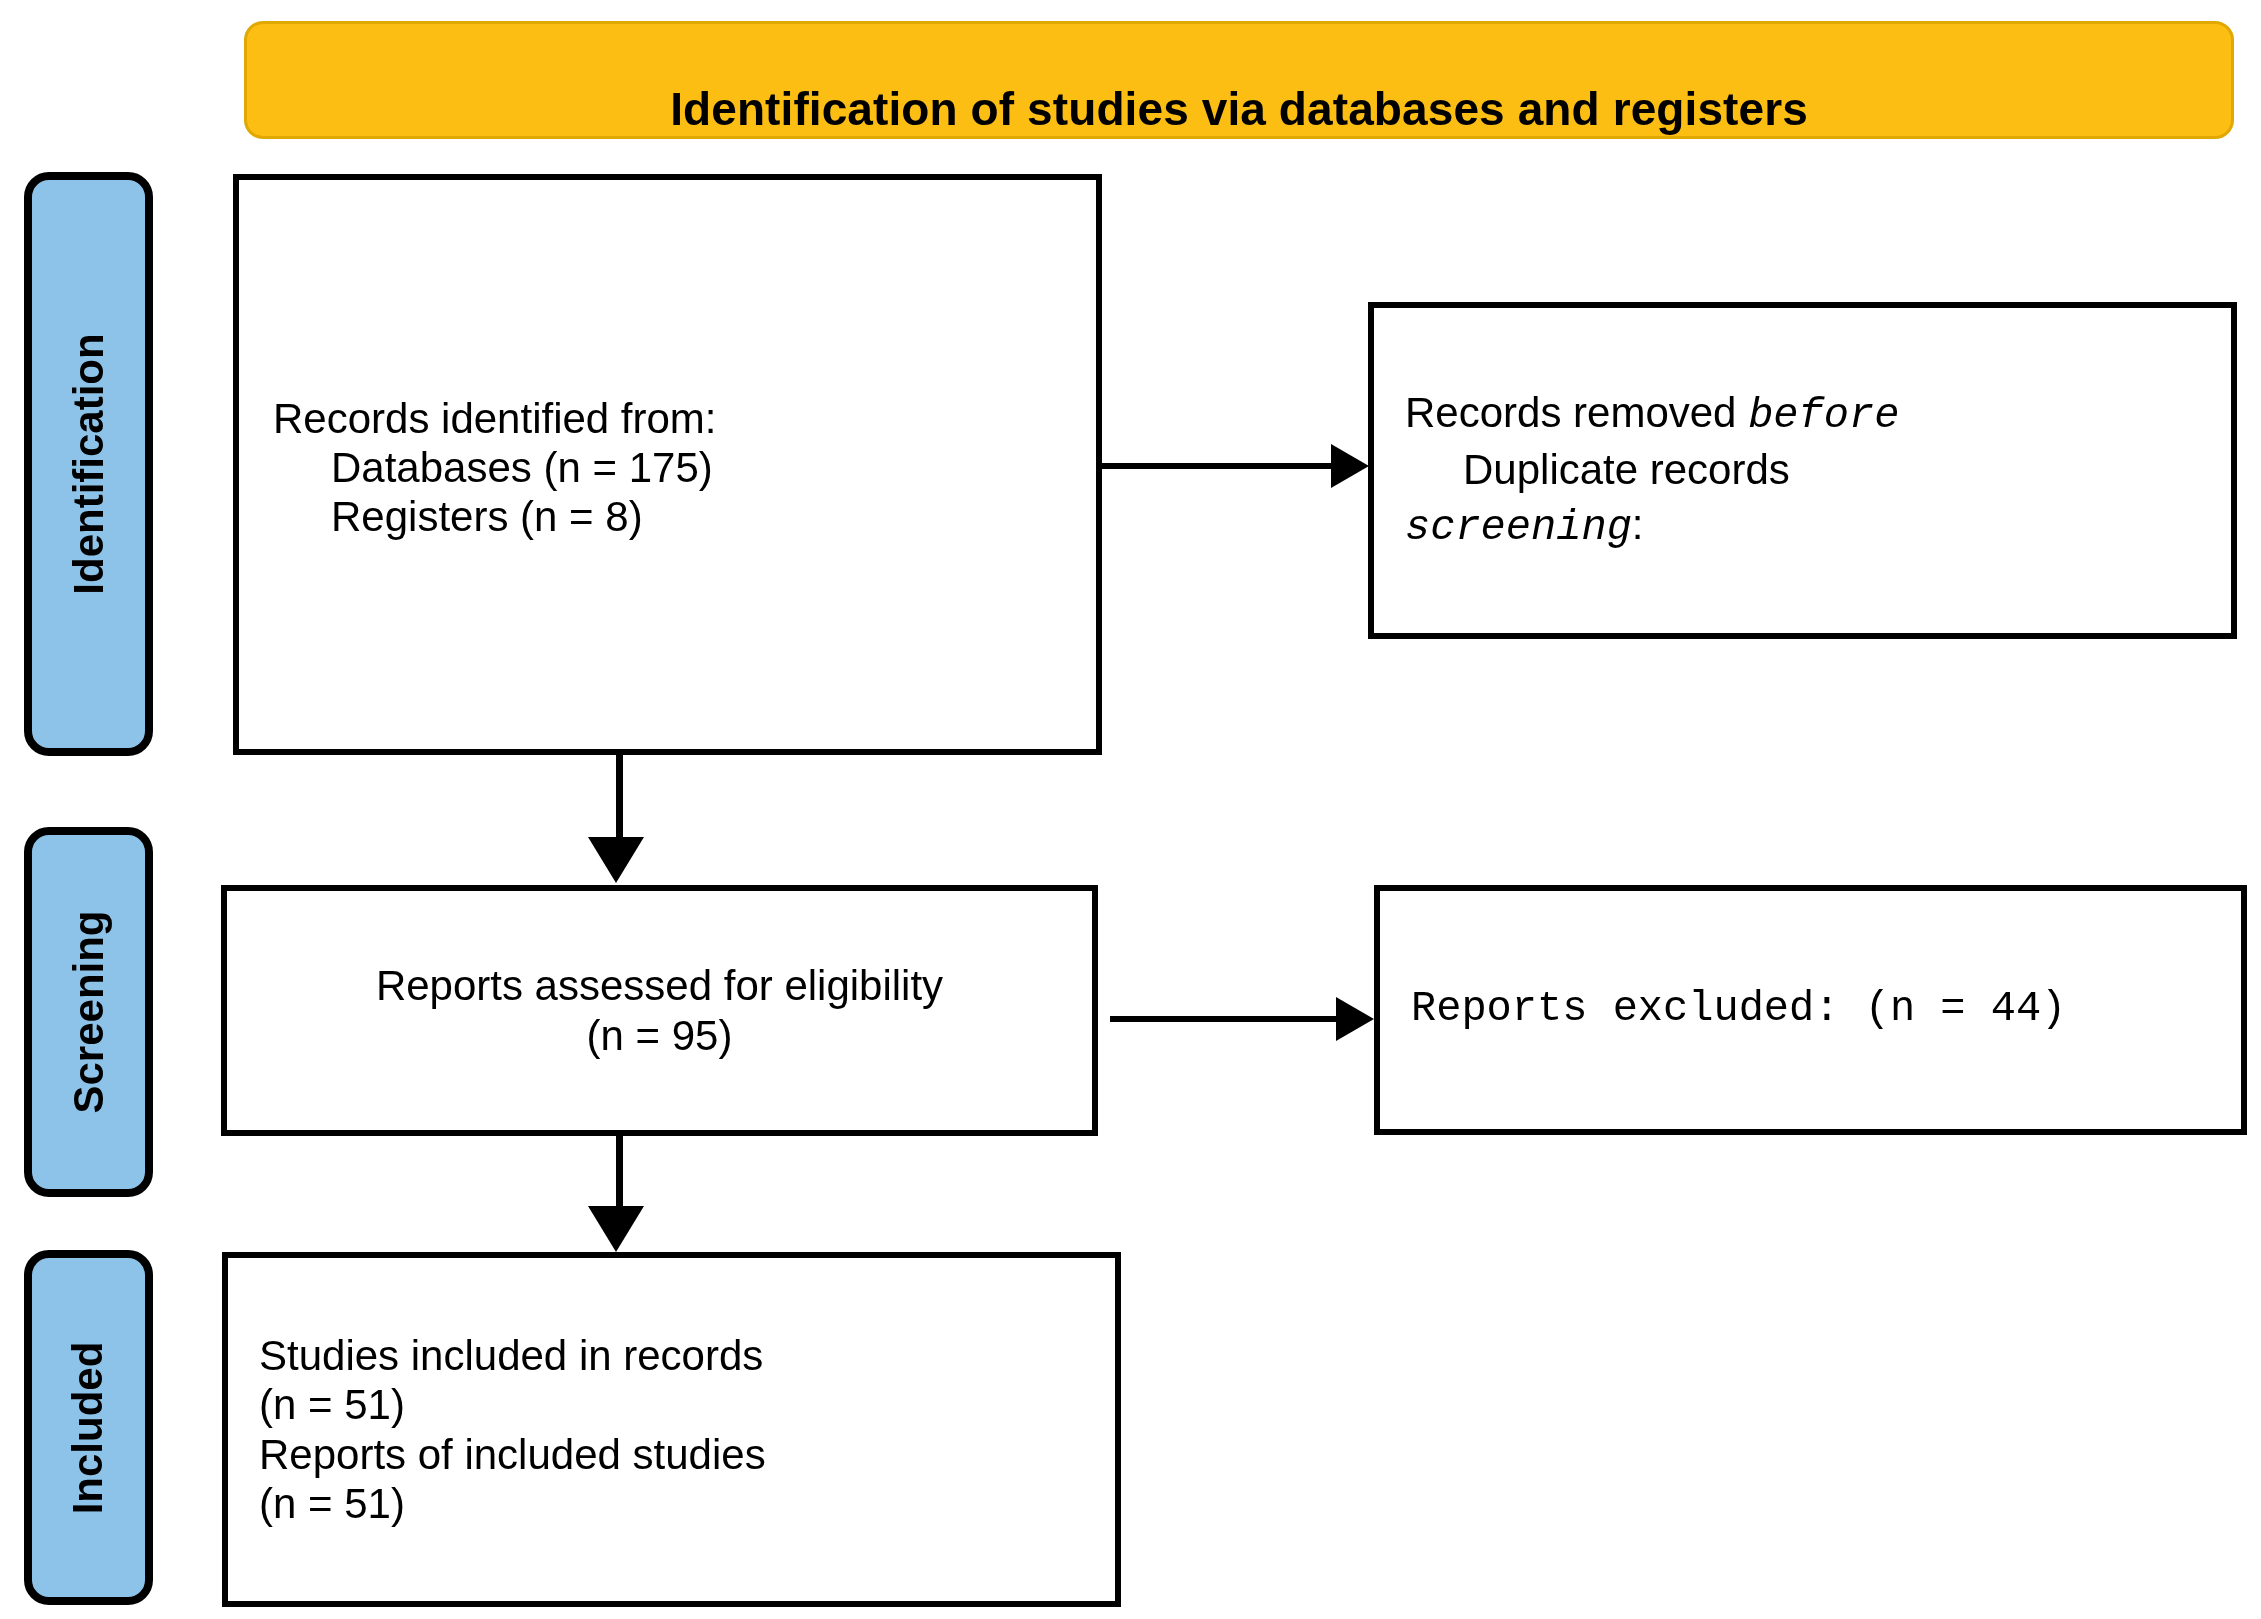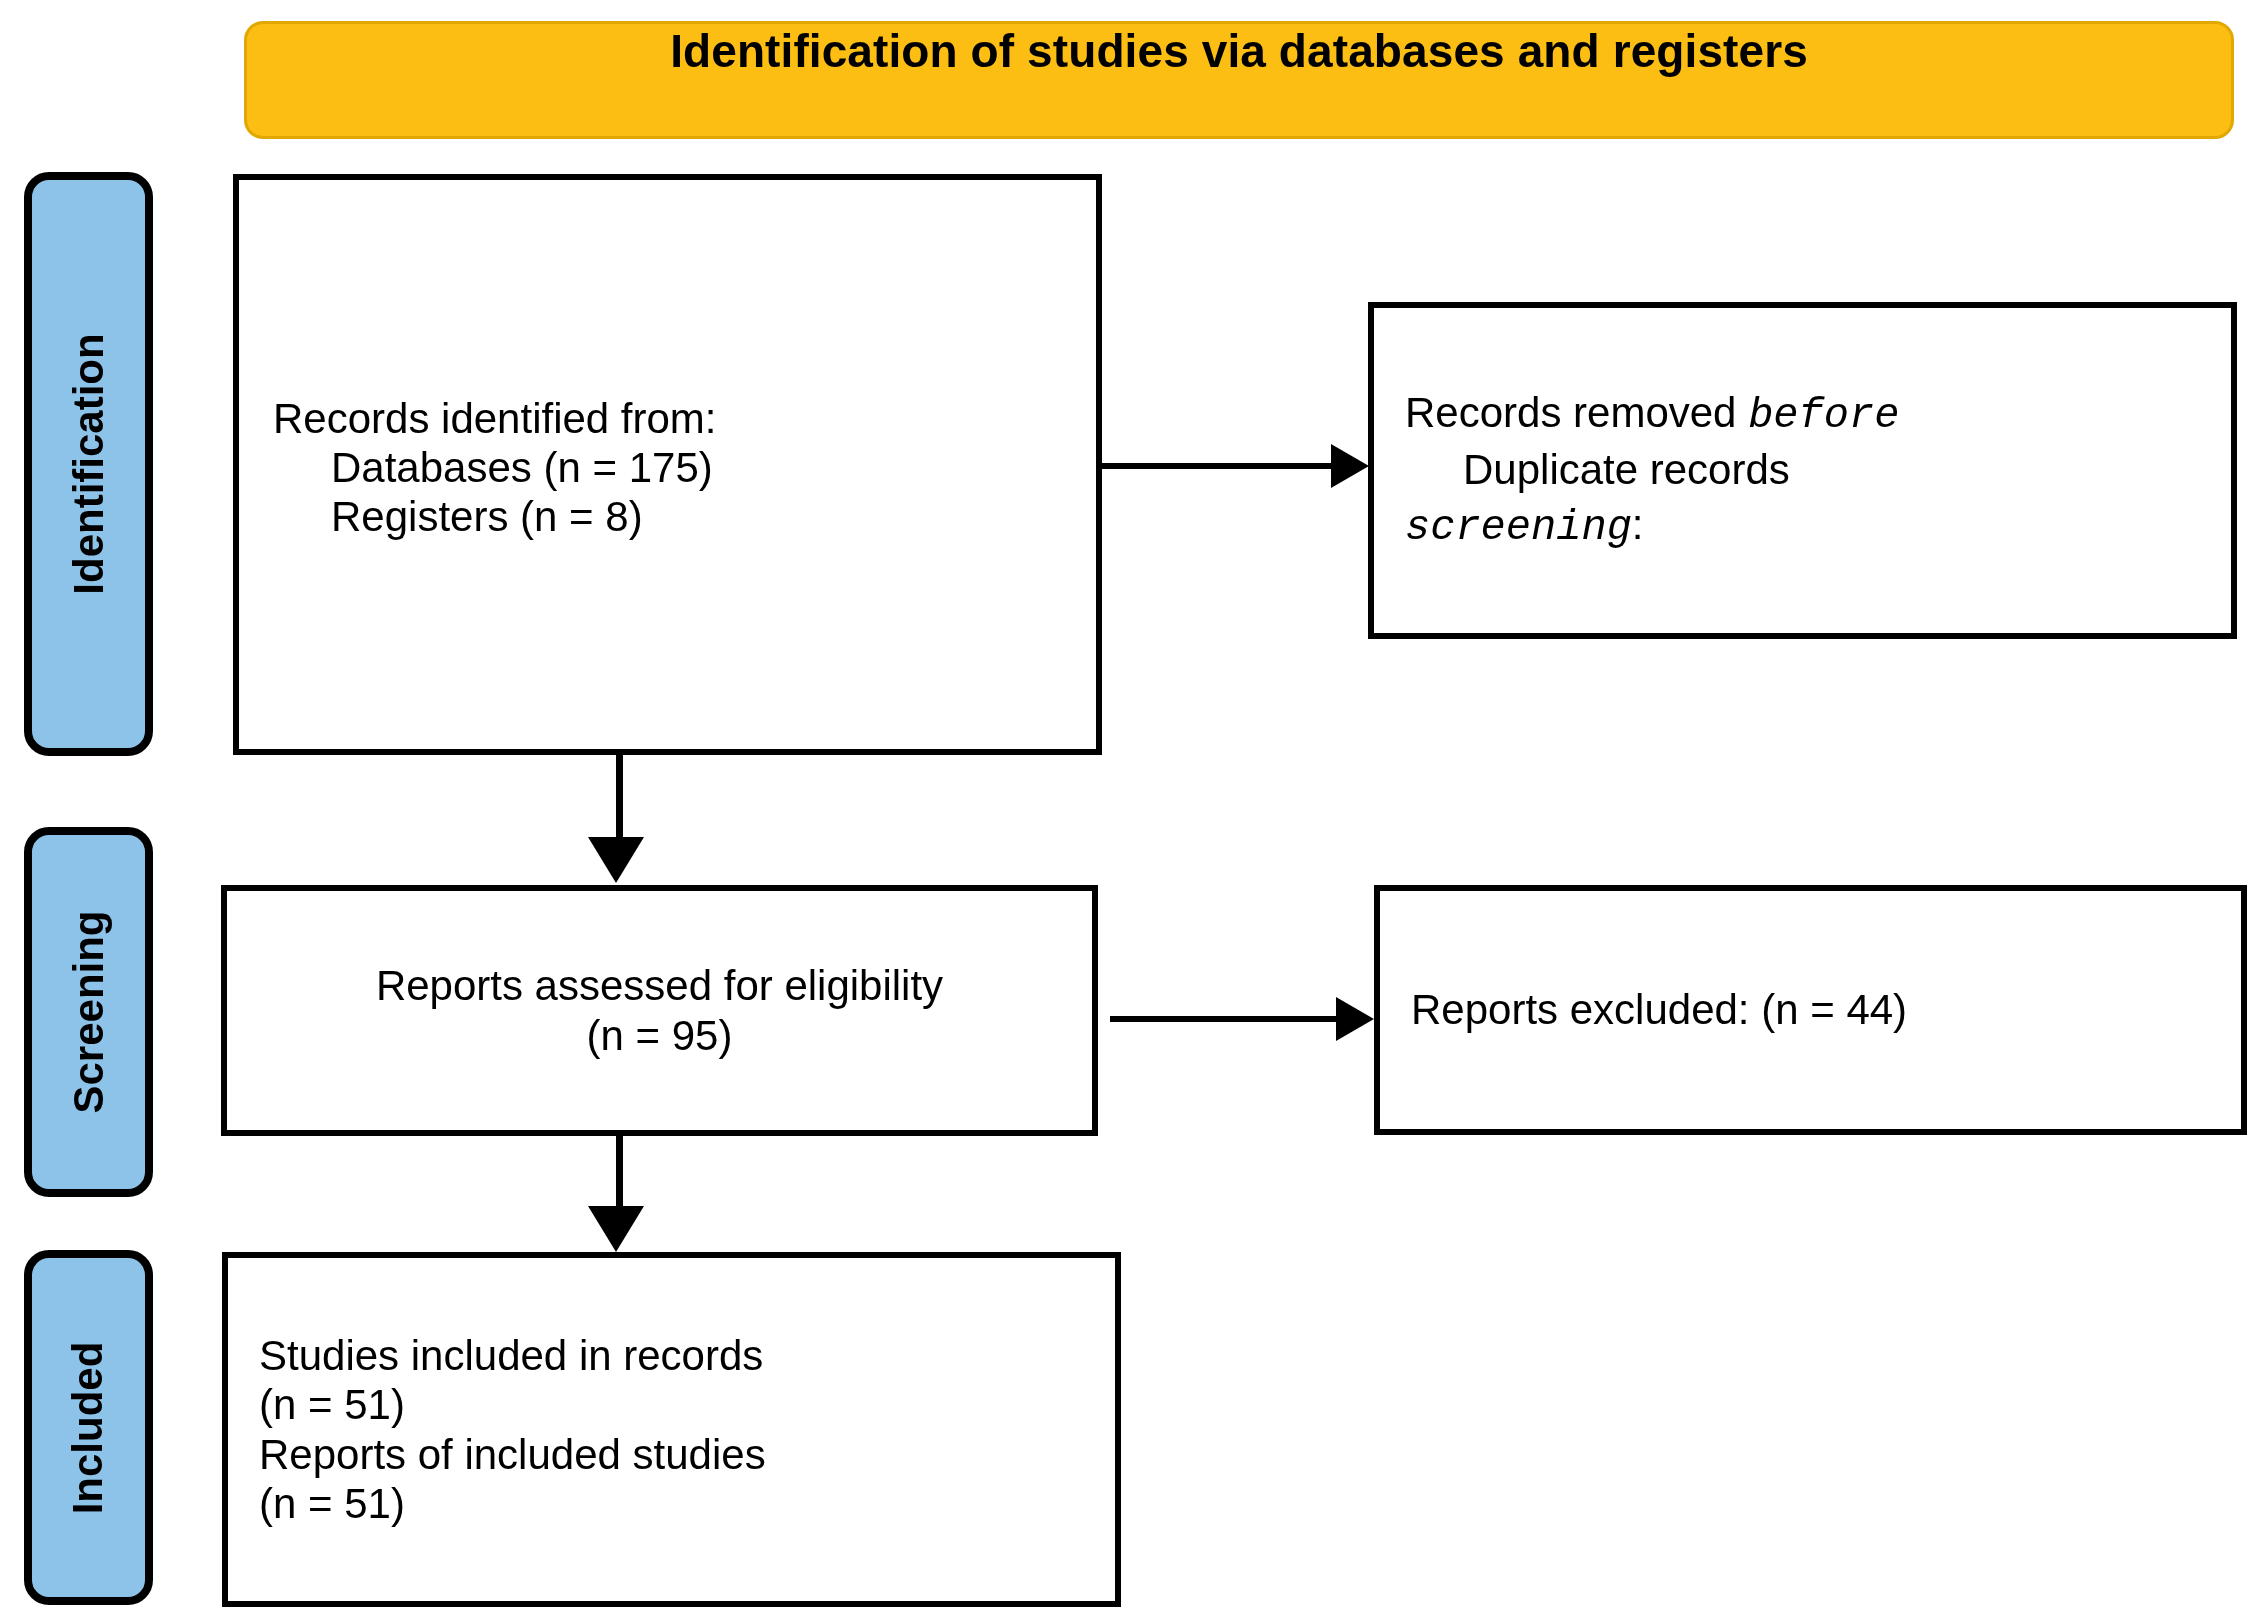--- a/index.html
+++ b/index.html
@@ -24,21 +24,21 @@
     position: absolute;
     left: 244px;
     top: 21px;
     width: 1990px;
     height: 118px;
     background: #FCBE13;
     border: 3.7px solid #E0A800;
     border-radius: 19px;
     box-sizing: border-box;
     display: flex;
-    align-items: flex-start;
+    align-items: flex-end;
     justify-content: center;
     color: #000000;
     font-weight: bold;
     font-size: 46px;
     letter-spacing: 0.1px;
   }
 
   
   .stage-pill {
     position: absolute;
@@ -75,21 +75,21 @@
     padding: 0 31px;
   }
   .flow-box .line {
     font-size: 42px;
     color: #000000;
     line-height: 1.17;
     white-space: nowrap;
   }
   .flow-box .line.indent { padding-left: 58px; }
   .flow-box .line .em { font-style: italic; font-family: Liberation Mono, monospace; }
-  .flow-box.center-line { justify-content: center; }
+  .flow-box.center-line { justify-content: center; font-family: Liberation Mono, monospace; }
 
   #box-identified  { left: 233px;  top: 174px;  width: 869px; height: 581px; padding-left: 34px; }
   #box-removed     { left: 1368px; top: 302px;  width: 869px; height: 337px; }
   #box-assessed    { left: 221px;  top: 885px; width: 877px; height: 251px; text-align: center; }
   #box-excluded    { left: 1374px; top: 885px; width: 873px; height: 250px; }
   #box-included    { left: 222px;  top: 1252px; width: 899px; height: 355px; }
 
   #box-removed .line { line-height: 1.30; }
   #box-identified .stack { margin-top: 6px; }
 

